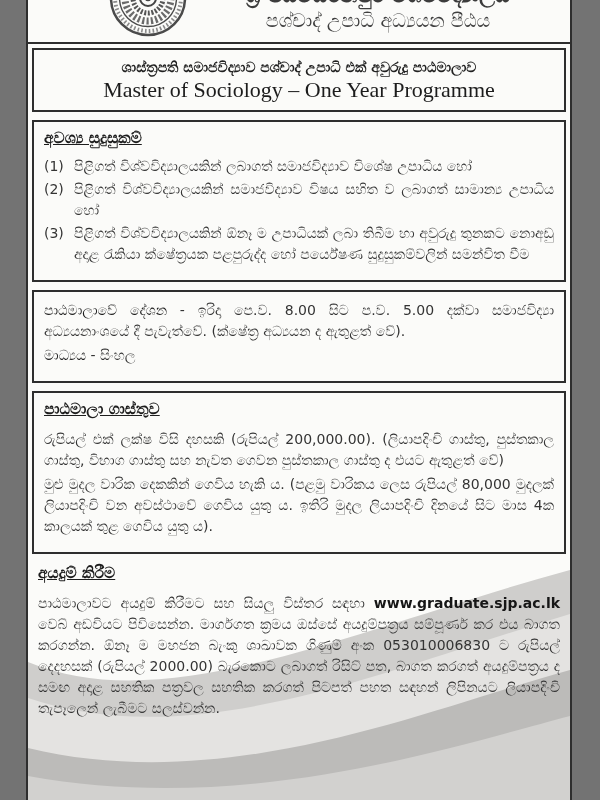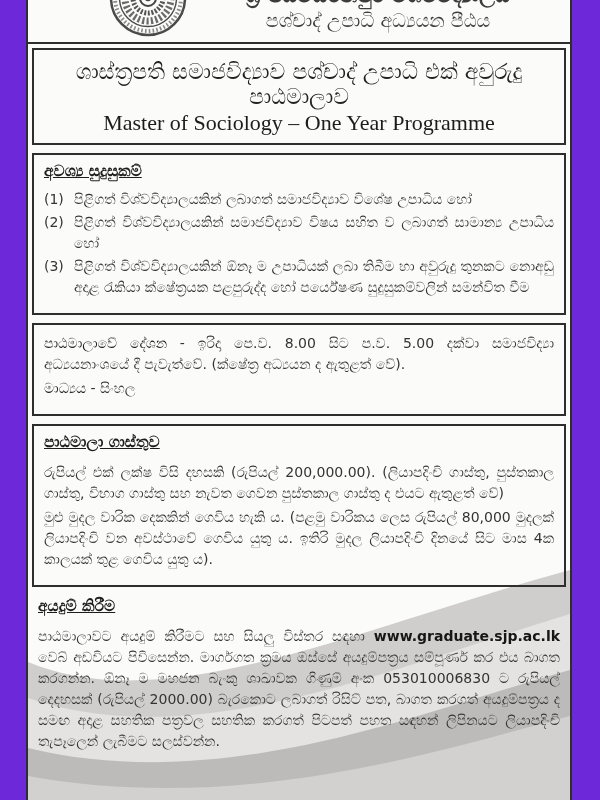--- a/index.html
+++ b/index.html
@@ -1,38 +1,38 @@
 <!DOCTYPE html>
 <html><head>
 <meta charset="utf-8">
 <style>
   html,body{margin:0;padding:0;}
   .page{
     position:relative; width:600px; height:800px; overflow:hidden;
-    background:#6d28d9;
+    background:#737373;
     font-family:"DejaVu Sans","Liberation Sans",sans-serif;
     color:#343434;
   }
   .sheet{
     position:absolute; left:26px; top:0; width:546px; height:800px;
     background:#fbfbf9;
     border-left:2px solid #2e2e2e; border-right:2px solid #2e2e2e;
     box-sizing:border-box;
   }
   .content{ position:relative; z-index:2; }
   
   .header{ position:relative; height:42px; border-bottom:2px solid #2e2e2e; }
   .seal{ position:absolute; left:80px; top:-42px; width:80px; height:80px; }
   .uni-line{ position:absolute; top:-17px; left:160px; width:380px; text-align:center;
     font-size:21px; font-weight:bold; color:#3c3c3c; white-space:nowrap; }
   .faculty-line{ position:absolute; top:9px; left:160px; width:380px; text-align:center;
     font-size:19px; color:#3f3f3f; white-space:nowrap; }
   
   .title-box{ margin:4px 4px 8px; border:2px solid #2e2e2e; text-align:center; padding:9px 4px 7px; }
-  .title-si{ font-size:22px; font-weight:normal; color:#222; }
+  .title-si{ font-size:14px; font-weight:bold; color:#222; }
   .title-en{ font-size:22px; font-family:"Liberation Serif","DejaVu Serif",serif; color:#1c1c1c; margin-top:1px; }
   
   .intro{ margin:8px 10px 10px; font-size:14.5px; line-height:1.55; text-align:justify; }
   .intro b{ color:#1a1a1a; }
   
   .box{ margin:0 4px 8px; border:2px solid #2e2e2e; padding:5px 10px 15px; font-size:14px; line-height:1.5; }
   .box-heading{ display:inline-block; font-size:15.5px; font-weight:bold; color:#1d1d1d;
     text-decoration:underline; margin-bottom:4px; }
   .q-item{ display:flex; margin-top:2px; text-align:justify; }
   .q-num{ flex:0 0 30px; }

